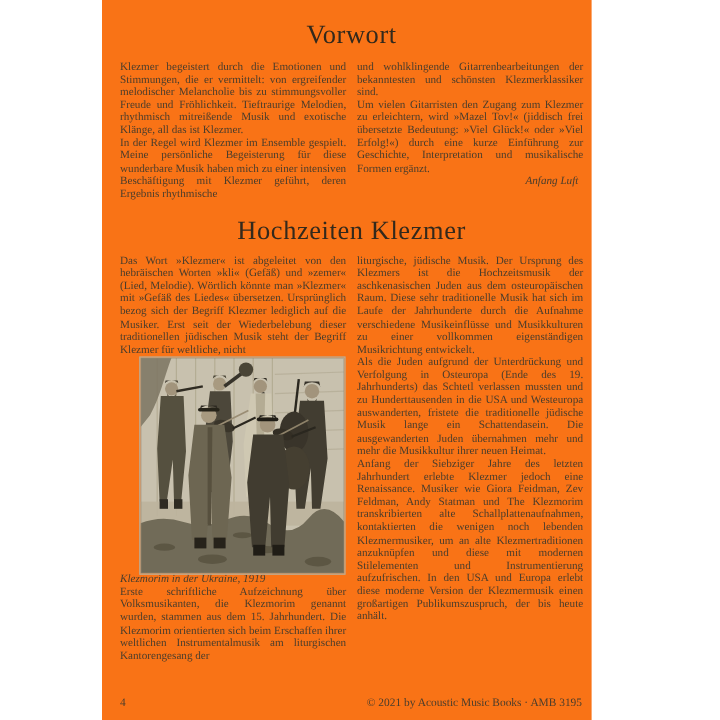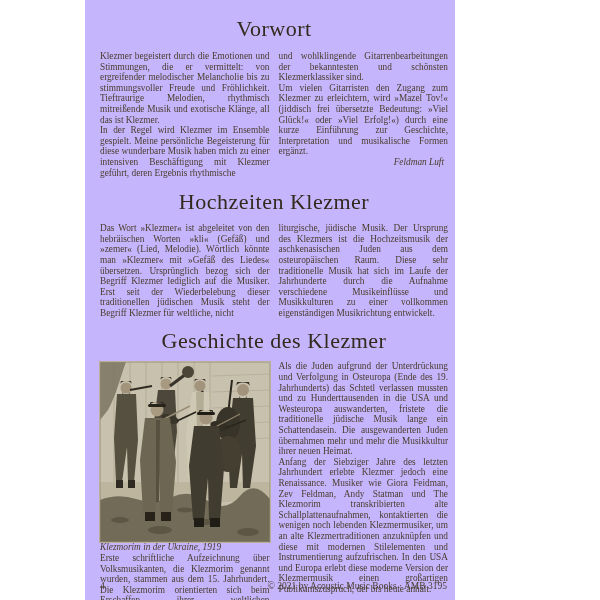--- a/index.html
+++ b/index.html
@@ -2,22 +2,22 @@
 <html lang="de"><head>
 <meta charset="utf-8">
 <style>
   html,body{margin:0;padding:0;}
   body{
     width:600px;height:600px;background:#ffffff;position:relative;
     font-family:"Liberation Serif","DejaVu Serif",serif;
     overflow:hidden;
   }
   .page{
-    position:absolute;left:85px;top:0;width:370px;height:600px;
-    background:#c4b5fd;box-sizing:border-box;
+    position:absolute;left:85px;top:0;width:408px;height:600px;
+    background:#f97316;box-sizing:border-box;
     padding:2px 7px 0 15px;overflow:hidden;
   }
   h1.sect{
     font-size:22px;font-weight:normal;color:#33291c;text-align:center;
     margin:0;letter-spacing:.5px;
   }
   h1.v{margin:14px 0 9px 0;}
   h1.d{margin:11px 0 8px 0;}
   h1.g{margin:10px 0 7px 0;}
   .cols{display:flex;gap:9px;}
@@ -50,35 +50,34 @@
 
   <h1 class="sect v">Vorwort</h1>
   <div class="cols">
     <div class="col">
       <p>Klezmer begeistert durch die Emotionen und Stimmungen, die er vermittelt: von ergreifender melodischer Melancholie bis zu stimmungsvoller Freude und Fröhlichkeit. Tieftraurige Melodien, rhythmisch mitreißende Musik und exotische Klänge, all das ist Klezmer.</p>
       <p class="gap">In der Regel wird Klezmer im Ensemble gespielt. Meine persönliche Begeisterung für diese wunderbare Musik haben mich zu einer intensiven Beschäftigung mit Klezmer geführt, deren Ergebnis rhythmische</p>
     </div>
     <div class="col">
       <p>und wohlklingende Gitarrenbearbeitungen der bekanntesten und schönsten Klezmerklassiker sind.</p>
       <p>Um vielen Gitarristen den Zugang zum Klezmer zu erleichtern, wird »Mazel Tov!« (jiddisch frei übersetzte Bedeutung: »Viel Glück!« oder »Viel Erfolg!«) durch eine kurze Einführung zur Geschichte, Interpretation und musikalische Formen ergänzt.</p>
-      <p class="signature">Feldman Luft</p>
+      <p class="signature">Anfang Luft</p>
     </div>
   </div>
 
   <h1 class="sect d">Hochzeiten Klezmer</h1>
   <div class="cols">
     <div class="col">
       <p>Das Wort »Klezmer« ist abgeleitet von den hebräischen Worten »kli« (Gefäß) und »zemer« (Lied, Melodie). Wörtlich könnte man »Klezmer« mit »Gefäß des Liedes« übersetzen. Ursprünglich bezog sich der Begriff Klezmer lediglich auf die Musiker. Erst seit der Wiederbelebung dieser traditionellen jüdischen Musik steht der Begriff Klezmer für weltliche, nicht</p>
     </div>
     <div class="col">
       <p>liturgische, jüdische Musik. Der Ursprung des Klezmers ist die Hochzeitsmusik der aschkenasischen Juden aus dem osteuropäischen Raum. Diese sehr traditionelle Musik hat sich im Laufe der Jahrhunderte durch die Aufnahme verschiedene Musikeinflüsse und Musikkulturen zu einer vollkommen eigenständigen Musikrichtung entwickelt.</p>
     </div>
   </div>
 
-  <h1 class="sect g">Geschichte des Klezmer</h1>
   <div class="cols">
     <div class="col">
       <div class="photo-wrap">
 
         <svg class="photo" viewBox="0 0 170 180" preserveAspectRatio="none" aria-hidden="true">
           <rect width="170" height="180" fill="#c8c1ae"></rect>
 
           <g stroke="#aca489" stroke-width="1" opacity="0.7">
             <line x1="14" y1="0" x2="14" y2="132"></line>
               <line x1="30" y1="0" x2="30" y2="132"></line>

